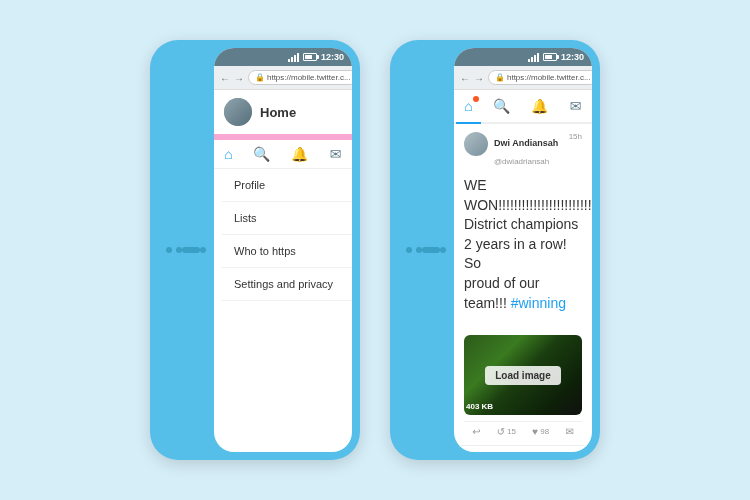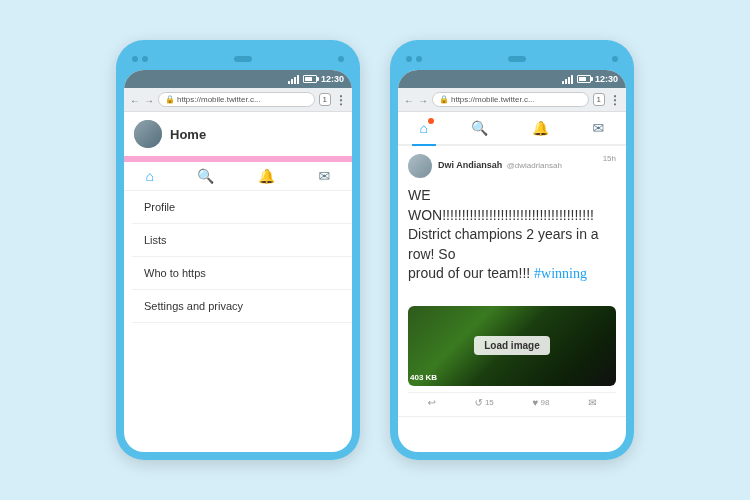--- a/index.html
+++ b/index.html
@@ -9,28 +9,27 @@
       background: #d6eef8;
       display: flex;
       align-items: center;
       justify-content: center;
       gap: 30px;
       font-family: Arial, sans-serif;
       overflow: hidden;
     }
 
     .phone {
-      width: 244px;
+      width: 210px;
       height: 420px;
       background: #55bfea;
       border-radius: 28px;
       padding: 8px;
       box-shadow: 0 4px 16px rgba(0,0,0,0.15);
       display: flex;
-      flex-direction: column;
     }
 
     .phone-inner {
       background: #fff;
       border-radius: 20px;
       flex: 1;
       display: flex;
       flex-direction: column;
       overflow: hidden;
     }
@@ -316,21 +315,20 @@
 
     .tweet-text {
       font-size: 14px;
       color: #333;
       line-height: 1.4;
       margin-bottom: 22px;
     }
 
     .tweet-link {
       color: #1da1f2;
-      font-family: Liberation Serif, serif;
     }
 
     .tweet-image-placeholder {
       width: 100%;
       height: 80px;
       background: linear-gradient(135deg, #2d5a1b 0%, #3a7a20 30%, #1a3d0f 50%, #0d2008 80%, #111 100%);
       border-radius: 6px;
       position: relative;
       display: flex;
       align-items: center;

